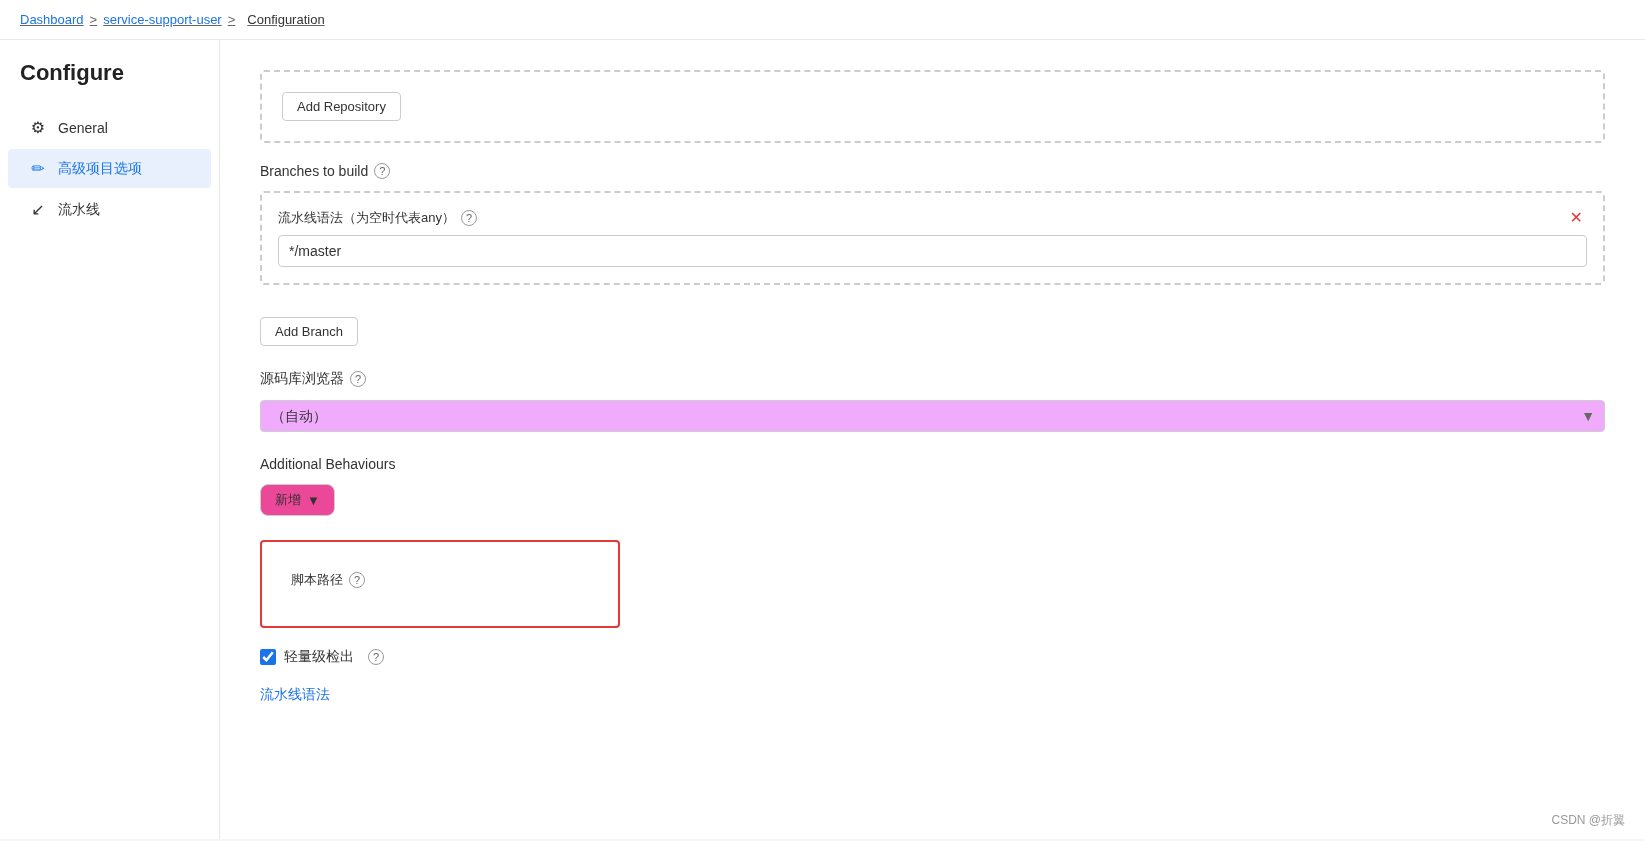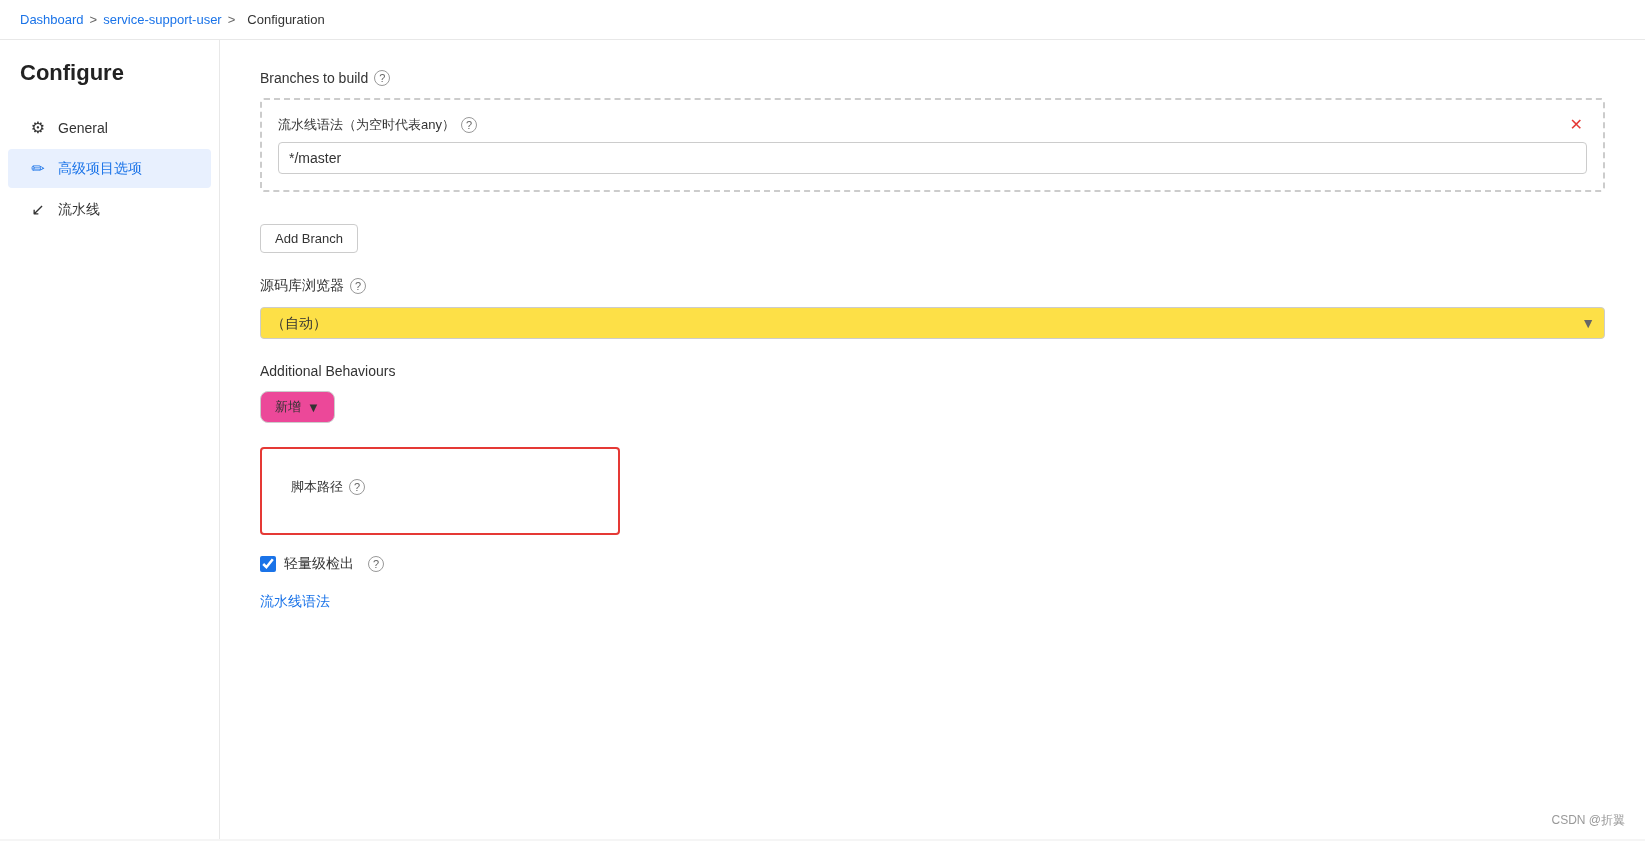--- a/index.html
+++ b/index.html
@@ -10,20 +10,21 @@
       color: #333;
     }
     .breadcrumb {
       display: flex;
       align-items: center;
       padding: 12px 20px;
       background: #fff;
       border-bottom: 1px solid #e8e8e8;
       font-size: 13px;
       color: #666;
+      text-decoration: underline;
     }
     .breadcrumb span { color: #666; margin: 0 6px; }
     .breadcrumb a { color: #1a73e8; text-decoration: none; }
     .breadcrumb .current { color: #333; }
     .layout {
       display: flex;
       height: calc(100vh - 42px);
     }
     .sidebar {
       width: 220px;
@@ -148,21 +149,21 @@
     .select-wrapper {
       position: relative;
     }
     .select-input {
       width: 100%;
       padding: 7px 32px 7px 10px;
       border: 1px solid #ccc;
       border-radius: 4px;
       font-size: 14px;
       color: #333;
-      background: #fde047;
+      background: #f0abfc;
       appearance: none;
       cursor: pointer;
       outline: none;
     }
     .select-arrow {
       position: absolute;
       right: 10px;
       top: 50%;
       transform: translateY(-50%);
       pointer-events: none;
@@ -282,20 +283,23 @@
       <span>高级项目选项</span>
     </div>
     <div class="sidebar-item">
       <span class="icon">↙</span>
       <span>流水线</span>
     </div>
   </div>
 
   <div class="main-content">
     
+    <div class="dashed-box">
+      <button class="add-repo-btn">Add Repository</button>
+    </div>
 
     
     <div class="section">
       <div class="section-label">
         <span>Branches to build</span>
         <span class="help-icon">?</span>
       </div>
       <div class="branches-dashed">
         <div class="branch-label">
           <span>流水线语法（为空时代表any）</span>

